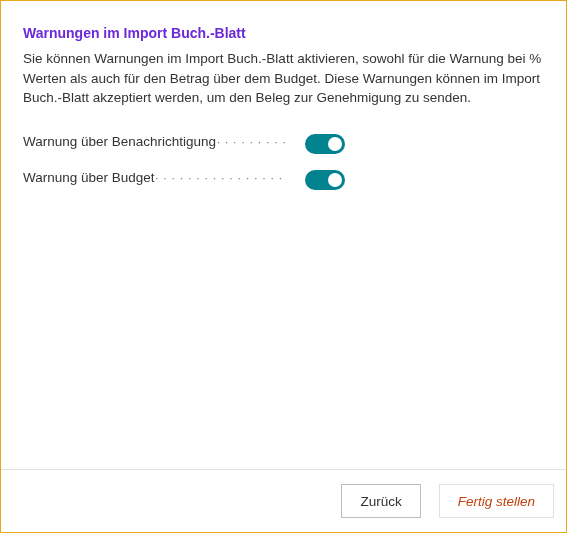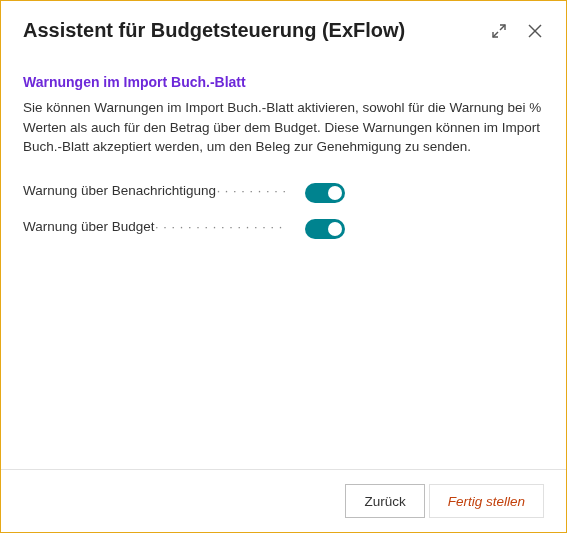--- a/index.html
+++ b/index.html
@@ -96,24 +96,24 @@
     width: 14px;
     height: 14px;
     background: #fff;
     border-radius: 50%;
     position: absolute;
     top: 3px;
     right: 3px;
   }
   .footer {
     border-top: 1px solid #e2e2e2;
-    padding: 14px 22px;
+    padding: 14px 12px;
     display: flex;
     justify-content: flex-end;
-    gap: 4px;
+    gap: 18px;
   }
   .btn {
     height: 34px;
     padding: 0 18px;
     font-size: 13.5px;
     border: 1px solid #bdbdbd;
     background: #fff;
     color: #333;
     cursor: pointer;
     display: inline-flex;
@@ -131,39 +131,20 @@
     border-color: #e0e0e0;
     cursor: default;
     font-style: italic;
   }
 </style>
 </head>
 <body>
 
 <div class="dialog">
 
-  <div class="header">
-    <div class="title">Assistent für Budgetsteuerung (ExFlow)</div>
-    <div class="header-icons">
-      <div class="icon-btn">
-        <svg viewBox="0 0 16 16" width="16" height="16" stroke="currentColor" fill="none" stroke-width="1.4">
-          <path d="M9 2 H14 V7"></path>
-            <path d="M14 2 L9 7"></path>
-          <path d="M7 14 H2 V9"></path>
-            <path d="M2 14 L7 9"></path>
-        </svg>
-      </div>
-      <div class="icon-btn">
-        <svg viewBox="0 0 16 16" width="16" height="16" stroke="currentColor" fill="none" stroke-width="1.4">
-          <path d="M2 2 L14 14"></path>
-            <path d="M14 2 L2 14"></path>
-        </svg>
-      </div>
-    </div>
-  </div>
 
   <div class="content">
     <div class="section-title">Warnungen im Import Buch.-Blatt</div>
     <div class="description">Sie können Warnungen im Import Buch.-Blatt aktivieren, sowohl für die Warnung bei % Werten als auch für den Betrag über dem Budget. Diese Warnungen können im Import Buch.-Blatt akzeptiert werden, um den Beleg zur Genehmigung zu senden.</div>
 
     <div class="field-row">
       <div class="field-label-wrap"><span class="field-label">Warnung über Benachrichtigung</span></div>
       <div class="toggle">
         <div class="toggle-knob"></div>
       </div>

